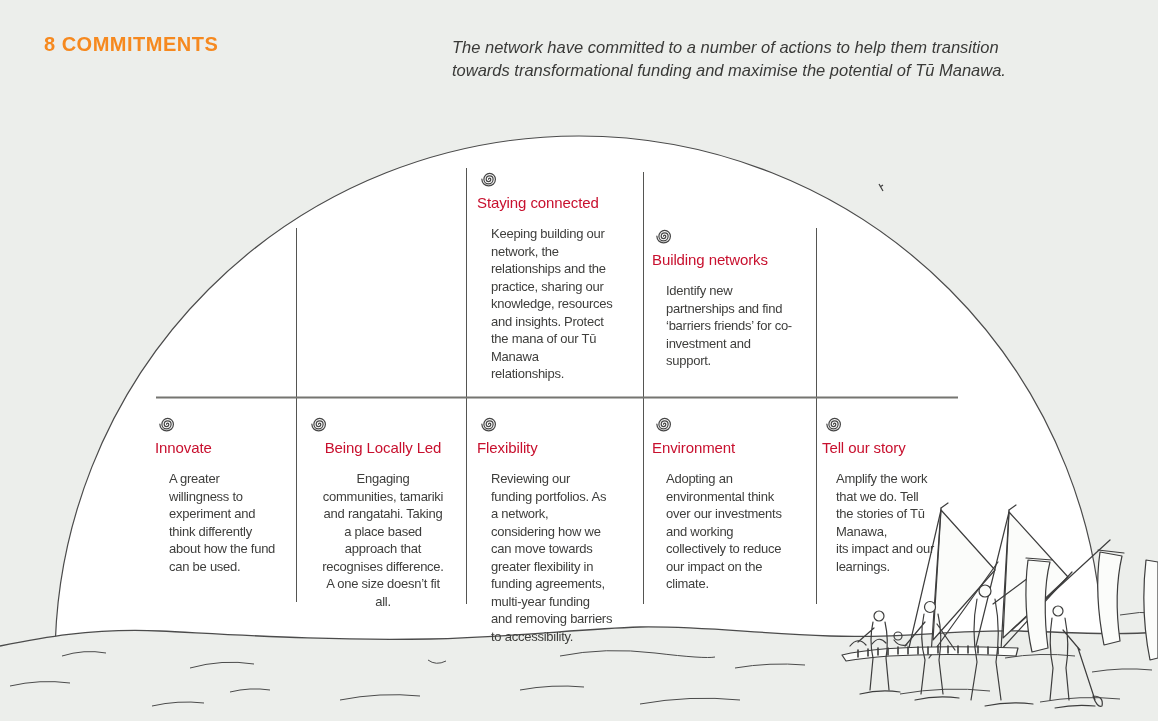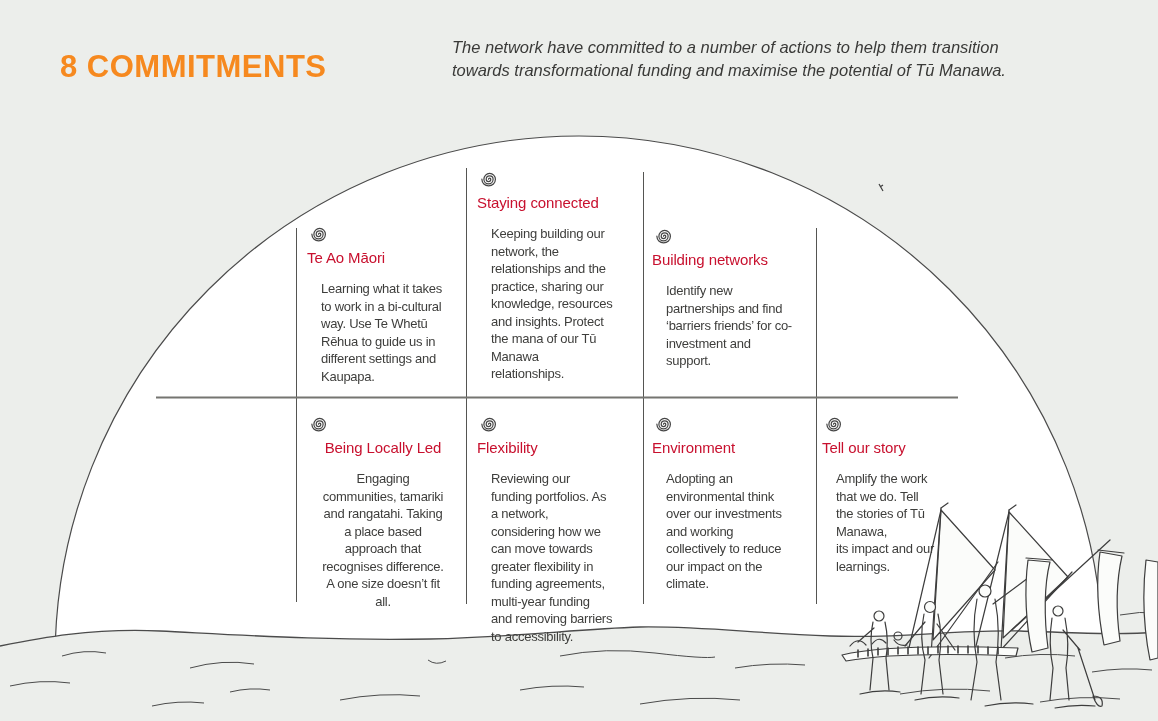--- a/index.html
+++ b/index.html
@@ -8,22 +8,22 @@
     --body_text:#3E3E3C;
     --line:#4B4B4B;
     --background:#ECEEEB;
     --dome:#FFFFFF;
   }
   html,body{margin:0;padding:0;}
   body{font-family:"Liberation Sans","DejaVu Sans",sans-serif;background:var(--background);}
   .page{position:relative;width:1158px;height:721px;overflow:hidden;background:var(--background);}
   .scene{position:absolute;left:0;top:0;z-index:0;}
   .page-title{
-    position:absolute;left:44px;top:33px;z-index:2;margin:16px;
-    font-size:31px;font-weight:700;letter-spacing:0.5px;color:var(--accent_orange);
+    position:absolute;left:44px;top:33px;z-index:2;margin:0;
+    font-size:20px;font-weight:700;letter-spacing:0.5px;color:var(--accent_orange);
   }
   .intro{
     position:absolute;left:452px;top:36px;width:585px;z-index:2;margin:0;
     font-style:italic;font-size:16.5px;line-height:23px;color:#3A3A38;
     white-space:pre-line;
   }
   .card{position:absolute;z-index:2;}
   .card .koru{display:block;width:23px;height:23px;margin-bottom:4px;}
   .card .koru svg{display:block;width:23px;height:23px;}
   .card h2{margin:2px 0 7px 0;font-size:15px;font-weight:400;color:var(--heading_red);letter-spacing:-0.1px;}
@@ -137,29 +137,20 @@
       <path d="M1146 560 C1142 595 1144 630 1150 660 L1158 658 L1158 562 Z" fill="#FBFCFA"></path>
 
       <path d="M860 694 q20 -5 40 -2 M915 700 q22 -5 44 -2 M985 706 q24 -5 48 -2 M1055 708 q20 -4 40 -2"></path>
     </g>
   </svg>
 
   <h1 class="page-title">8 COMMITMENTS</h1>
   <p class="intro">The network have committed to a number of actions to help  them transition
 towards transformational funding and maximise the potential of Tū Manawa.</p>
 
-  <section class="card c-teao">
-    <span class="koru">
-        <svg viewBox="0 0 32 32">
-          <use href="#spiral"></use>
-        </svg>
-      </span>
-    <h2>Te Ao Māori</h2>
-    <p>Learning what it takes to work in a bi-cultural way. Use Te Whetū Rēhua to guide us in different settings and Kaupapa.</p>
-  </section>
 
   <section class="card c-stay">
     <span class="koru">
         <svg viewBox="0 0 32 32">
           <use href="#spiral"></use>
         </svg>
       </span>
     <h2>Staying connected</h2>
     <p>Keeping building our network, the relationships and the practice, sharing our knowledge, resources and insights. Protect the mana of our Tū Manawa relationships.</p>
   </section>
@@ -167,20 +158,29 @@
   <section class="card c-build">
     <span class="koru">
         <svg viewBox="0 0 32 32">
           <use href="#spiral"></use>
         </svg>
       </span>
     <h2>Building networks</h2>
     <p>Identify new partnerships and find ‘barriers friends’ for co-investment and support.</p>
   </section>
 
+  <section class="card c-innovate">
+    <span class="koru">
+        <svg viewBox="0 0 32 32">
+          <use href="#spiral"></use>
+        </svg>
+      </span>
+    <h2>Innovate</h2>
+    <p>A greater willingness to experiment and think differently about how the fund can be used.</p>
+  </section>
 
   <section class="card c-local">
     <span class="koru">
         <svg viewBox="0 0 32 32">
           <use href="#spiral"></use>
         </svg>
       </span>
     <h2>Being Locally Led</h2>
     <p>Engaging communities, tamariki and rangatahi. Taking a place based approach that recognises difference. A one size doesn’t fit all.</p>
   </section>

